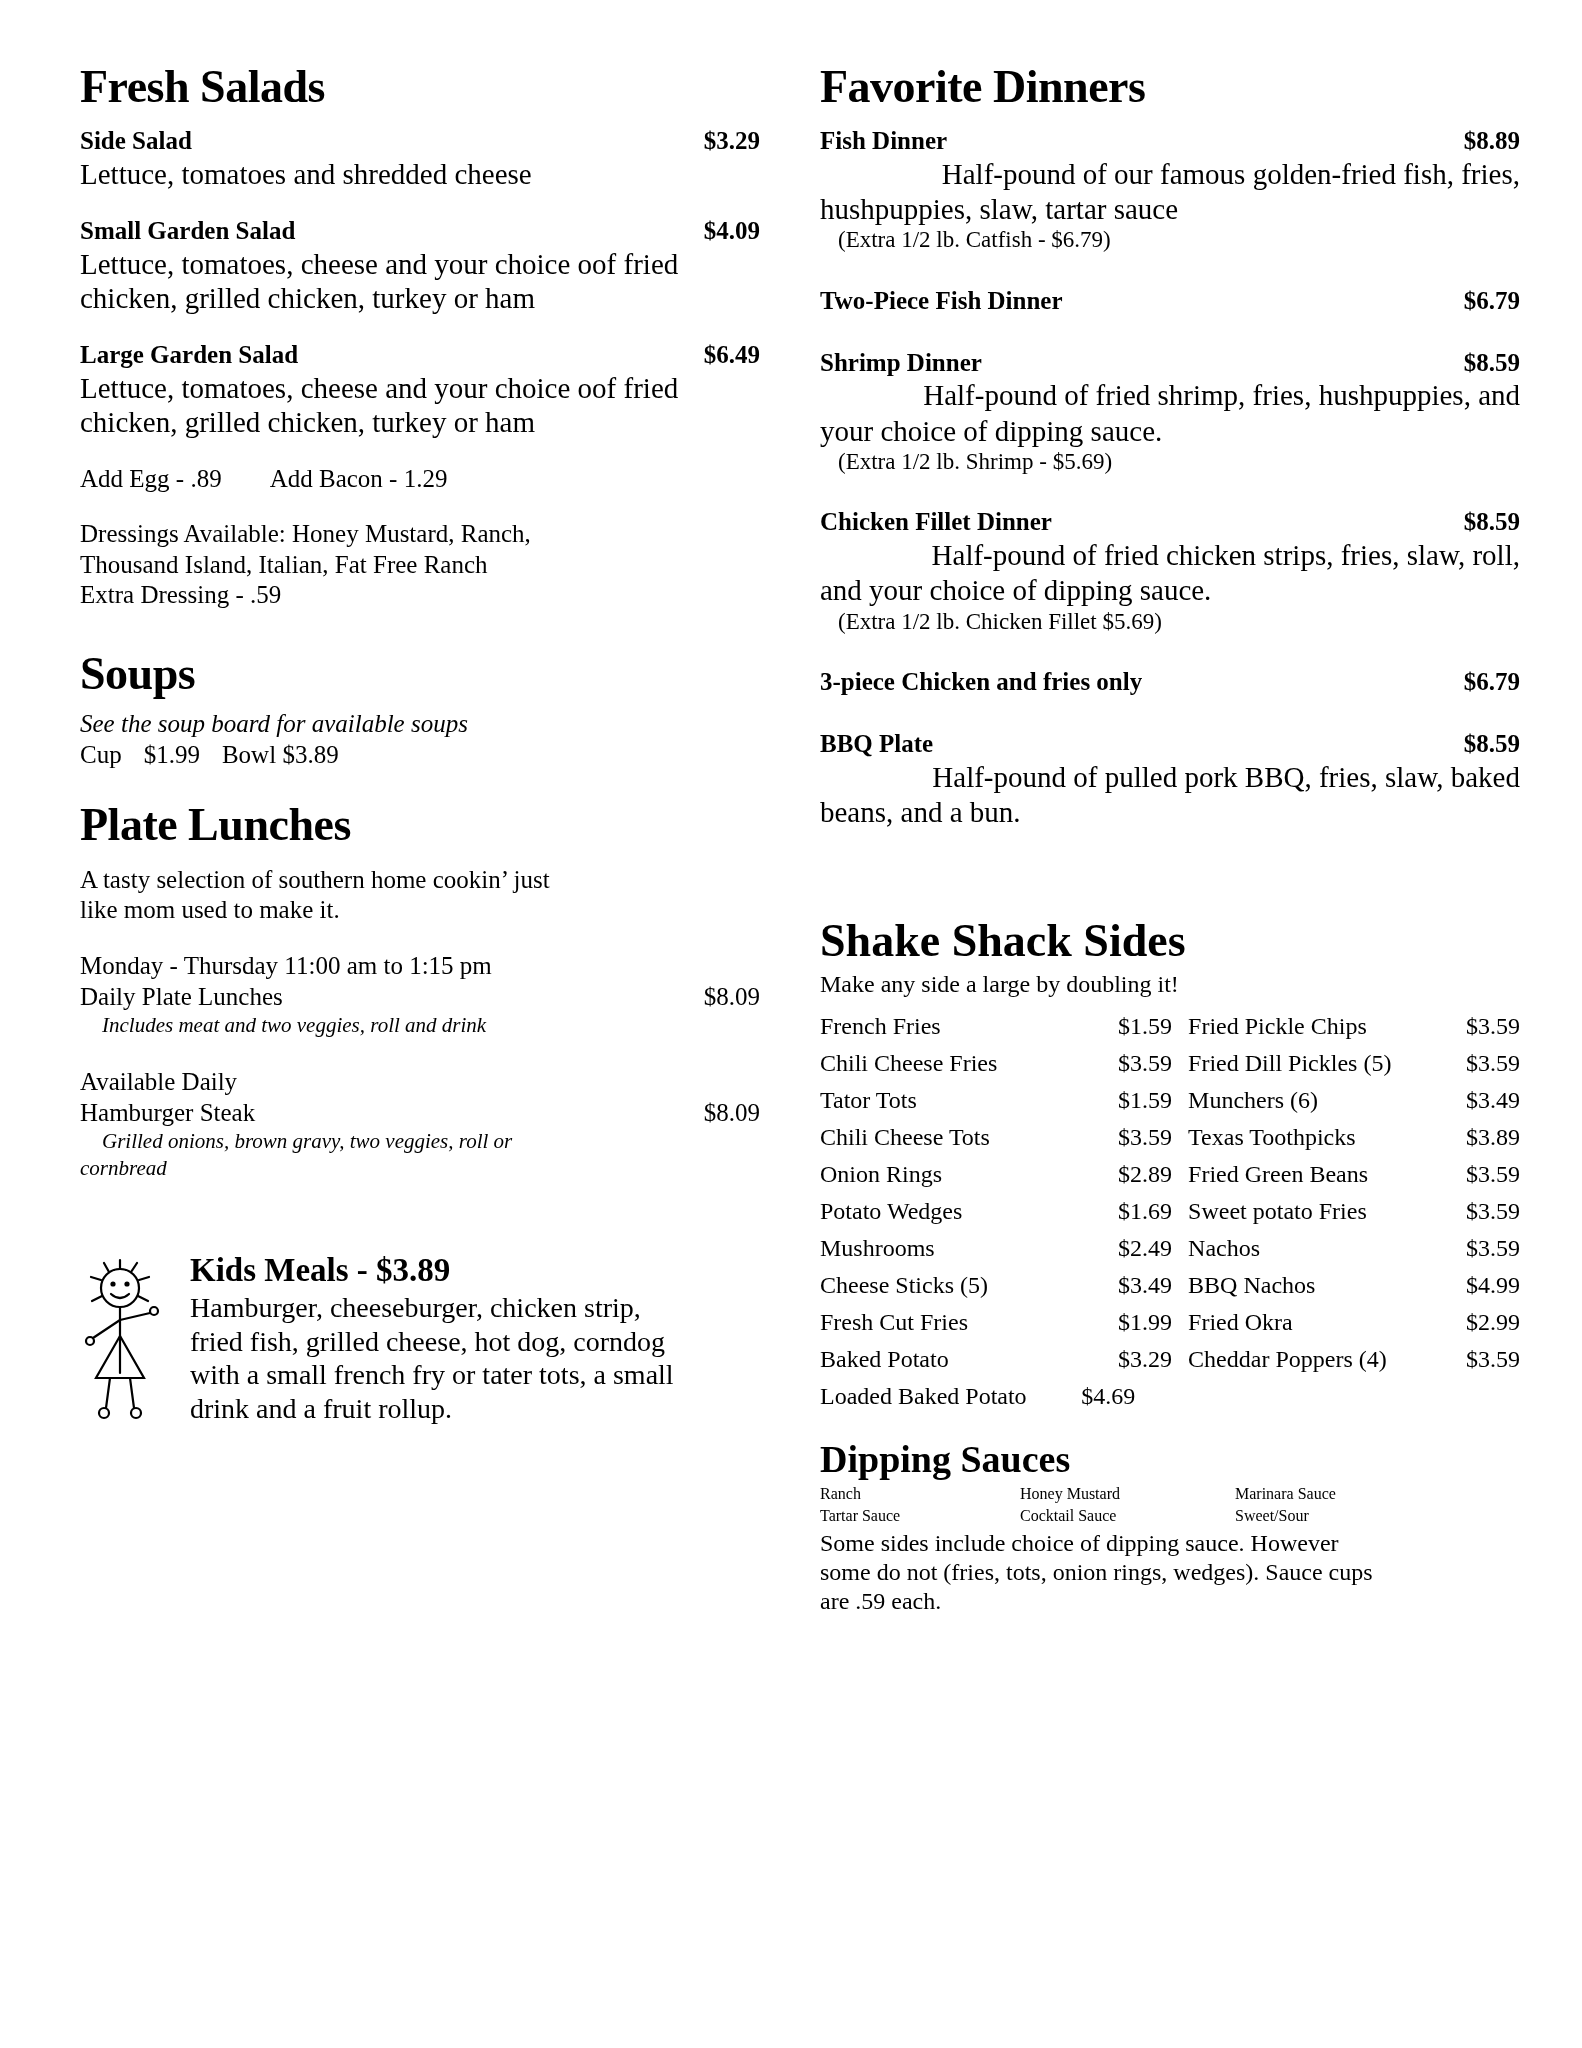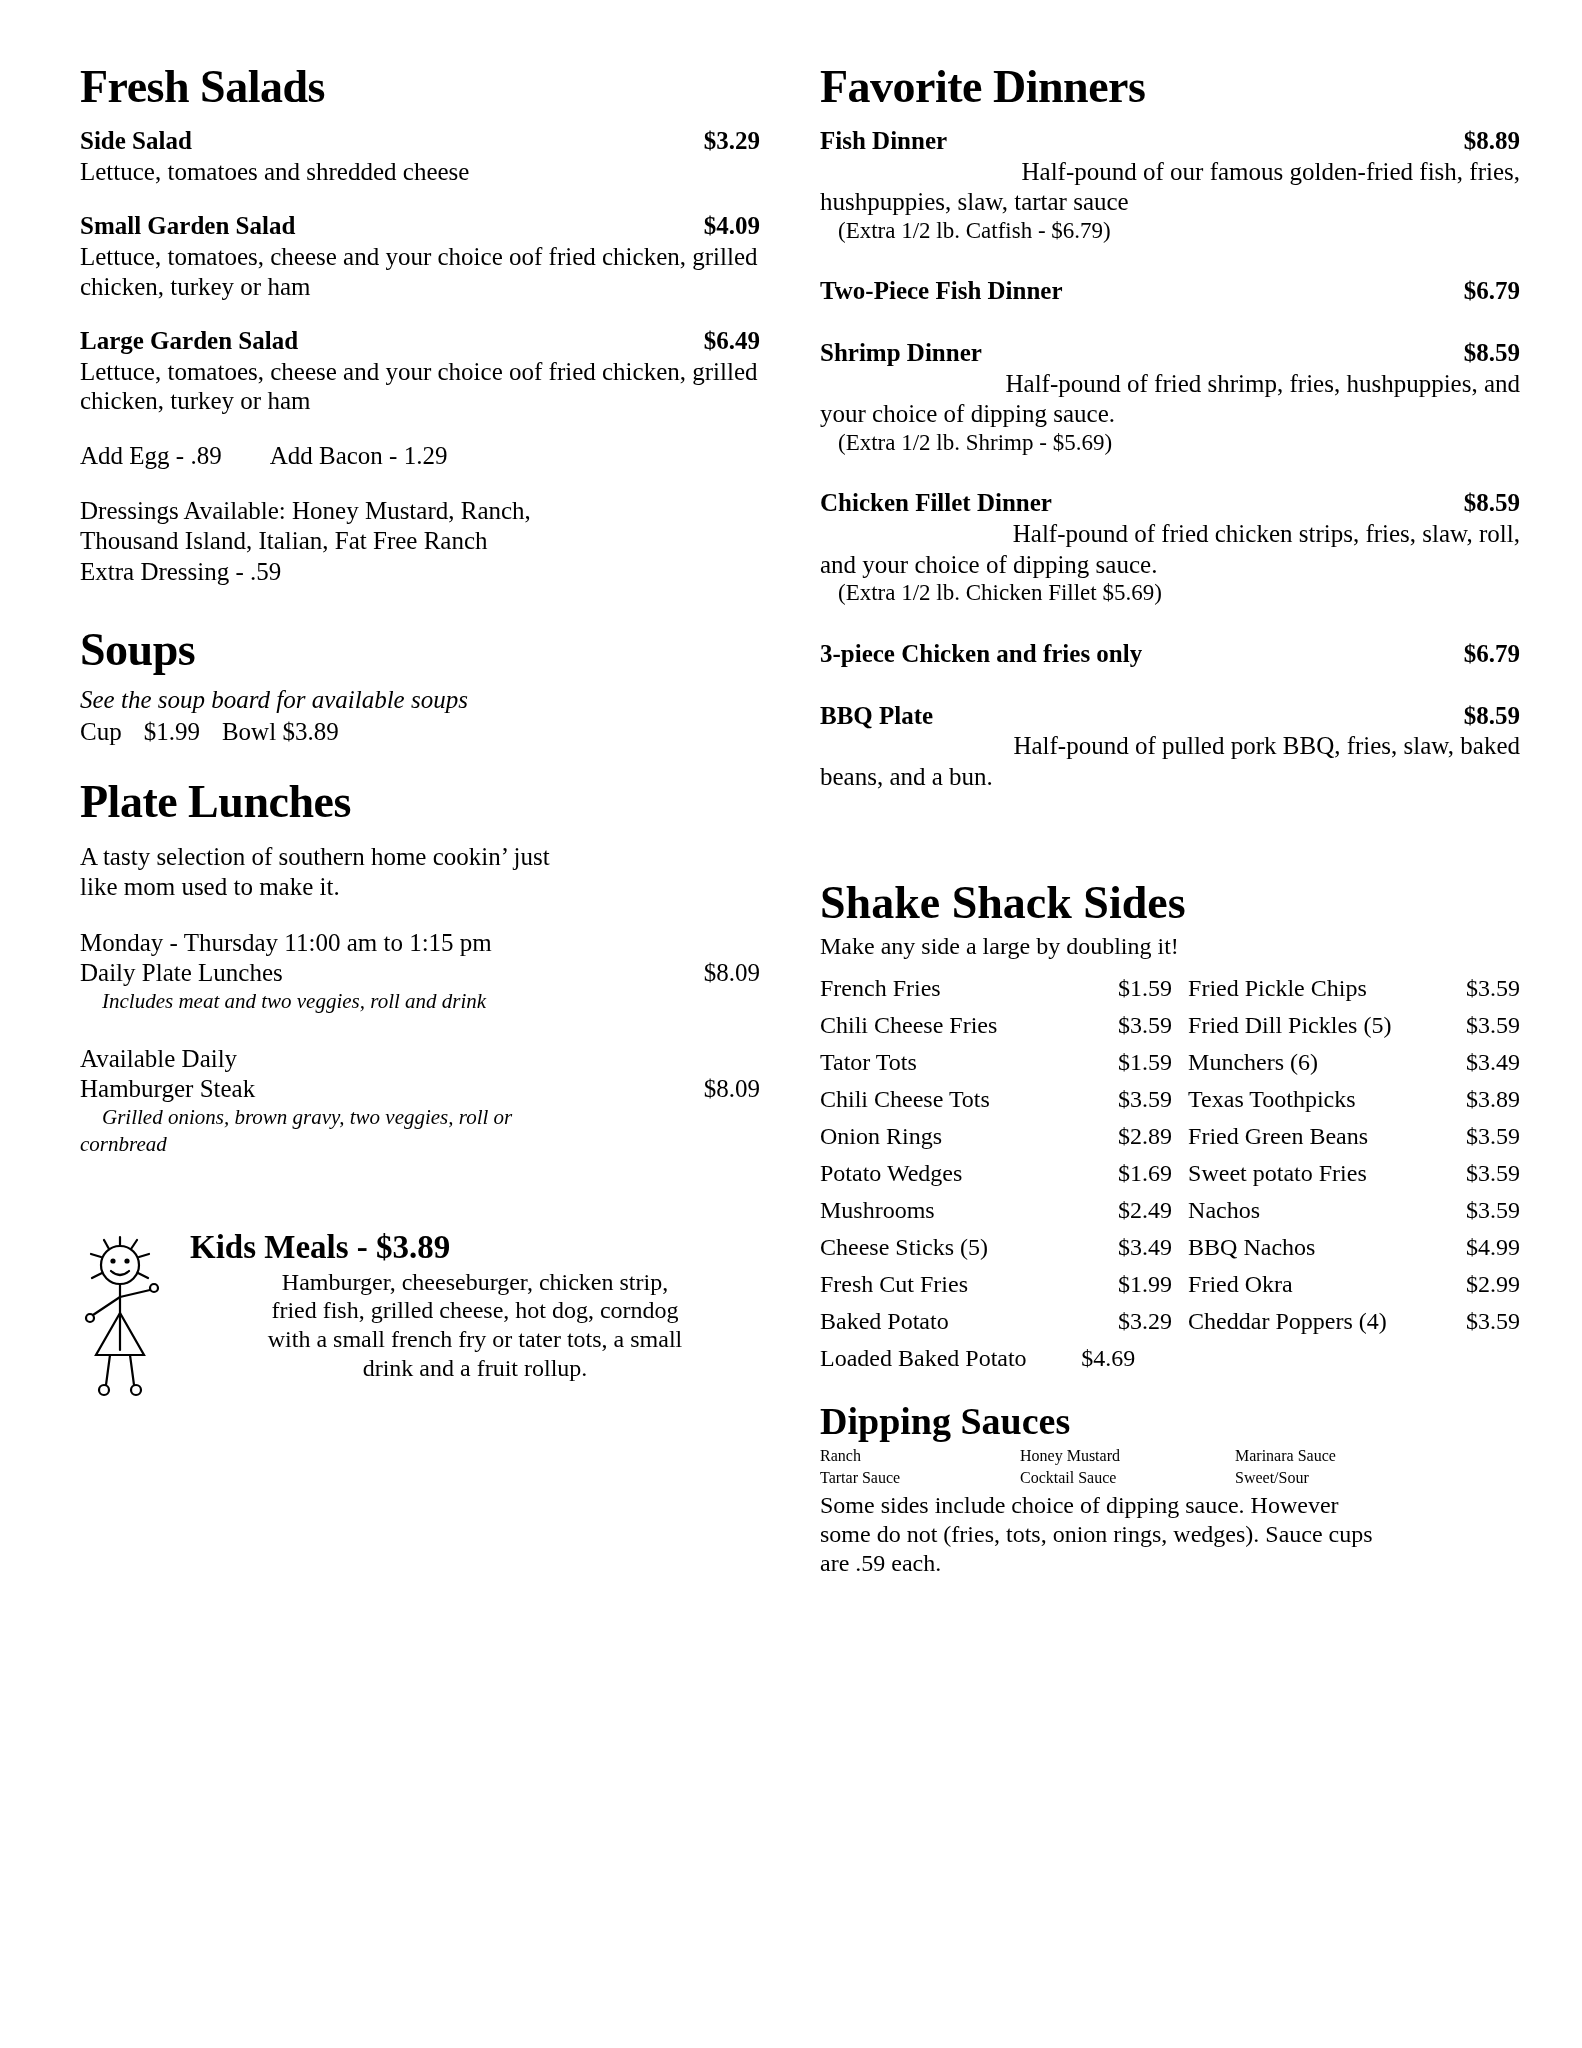--- a/index.html
+++ b/index.html
@@ -44,21 +44,21 @@
   .item-head {
     display: flex;
     justify-content: space-between;
     align-items: baseline;
     font-weight: bold;
     font-size: 25px;
     line-height: 1.15;
   }
   .item-head .name { padding-right: 12px; }
   .item-desc {
-    font-size: 25px;
+    font-size: 29px;
     line-height: 1.18;
     margin-top: 1px;
   }
   .item-desc.indent { text-indent: 18px; text-align: right; }
   .small-note {
     font-size: 23px;
     text-indent: 18px;
     line-height: 1.2;
   }
   .plain-line {
@@ -103,21 +103,21 @@
     align-items: flex-start;
     margin-top: 70px;
   }
   .kids-fig { width: 100px; flex: none; padding-top: 6px; }
   .kids-text { flex: 1; padding-left: 10px; }
   .kids-title {
     font-weight: bold;
     font-size: 33px;
     margin-bottom: 2px;
   }
-  .kids-desc { font-size: 24px; line-height: 1.2; text-align: center; }
+  .kids-desc { font-size: 28px; line-height: 1.2; }
 
   
   .dinner { margin-bottom: 13px; }
 
   .sides-title { font-size: 46px; font-weight: bold; margin: 0 0 4px 0; }
   .sides-note { font-size: 24px; margin-bottom: 10px; }
   .sides-table {
     width: 100%;
     border-collapse: collapse;
     font-size: 24px;

